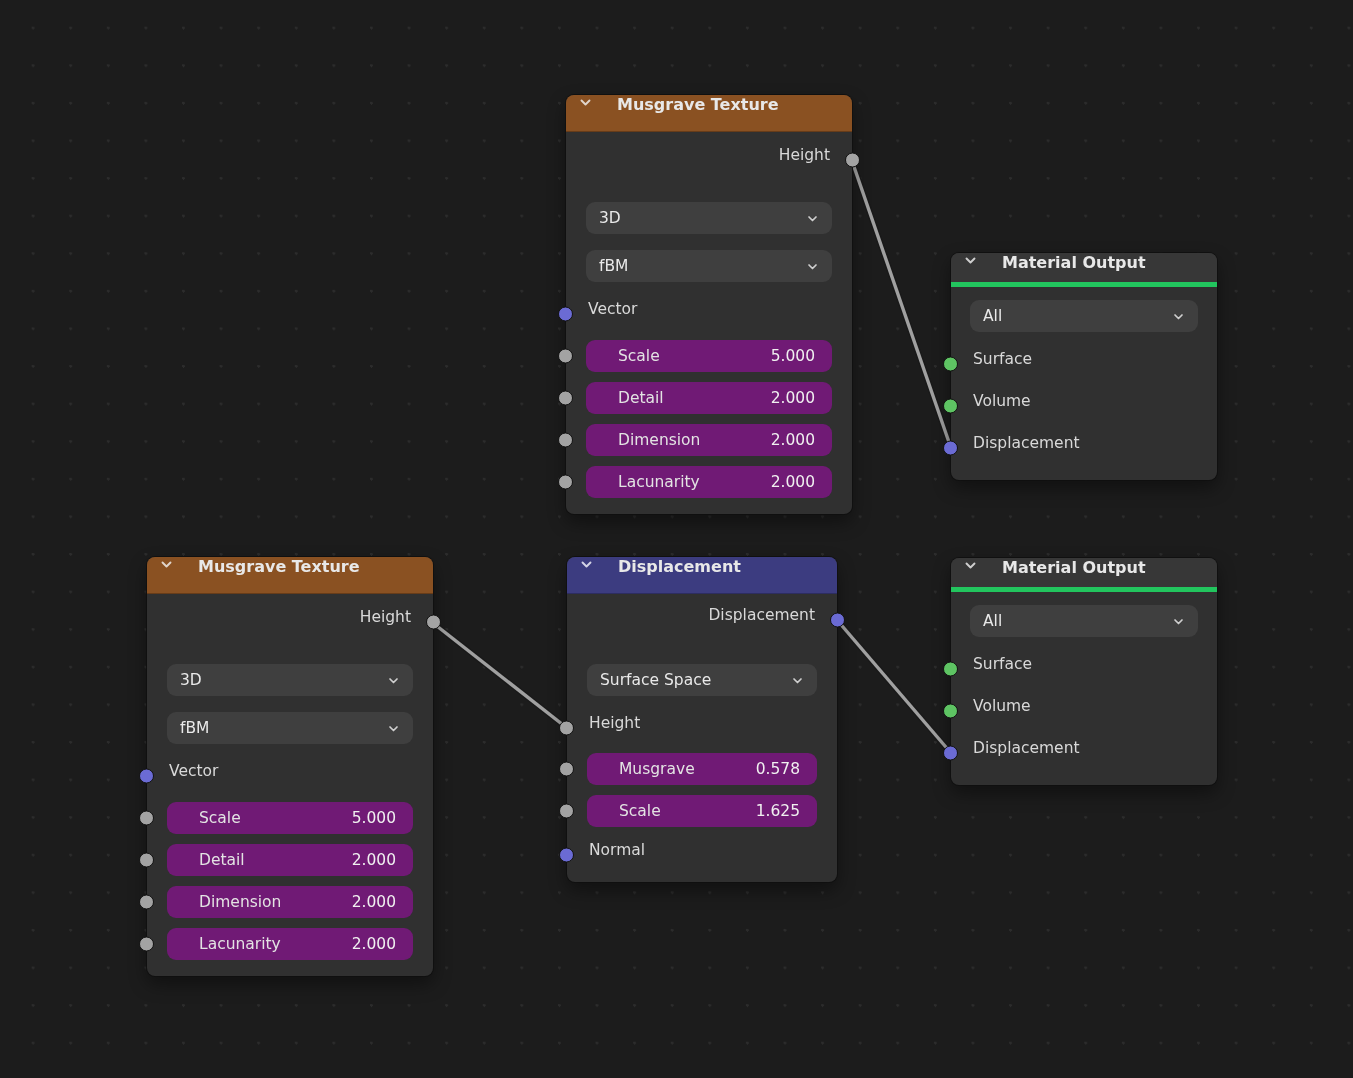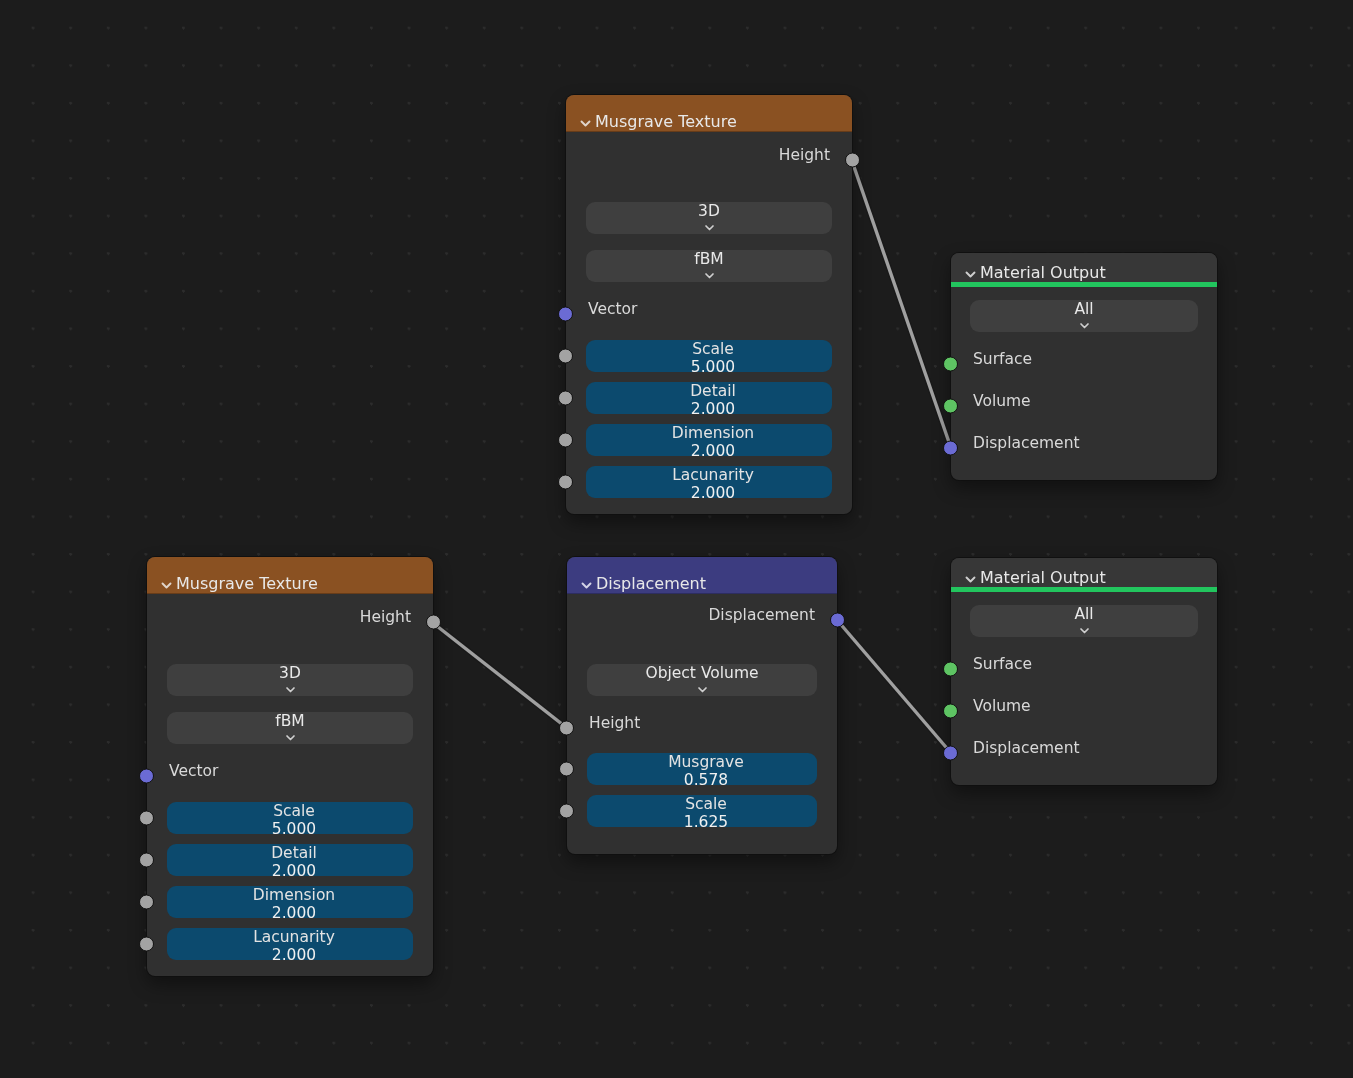--- a/index.html
+++ b/index.html
@@ -15,24 +15,24 @@
     background-size:37.6px 37.6px;
   }
   .wires{ position:absolute; left:0; top:0; z-index:1; }
   .node{
     position:absolute; z-index:2;
     background:#303030;
     border-radius:8px;
     box-shadow:0 0 0 1px rgba(15,15,15,.85), 0 8px 18px rgba(0,0,0,.42);
   }
   .node-header{
-    display:flex; align-items:flex-end; gap:2px;
+    display:flex; align-items:flex-start; gap:24px;
     height:37px; padding:0 12px;
     border-radius:8px 8px 0 0;
-    color:#e8e8e8; font-size:16px;
+    color:#e8e8e8; font-size:16px;font-weight:bold;
   }
   .node-header.h-musgrave{ background:#8a5122; border-bottom:1px solid rgba(0,0,0,.25); }
   .node-header.h-displacement{ background:#3c3c80; border-bottom:1px solid rgba(0,0,0,.25); }
   .node-header.h-output{ background:#373737; height:34px; border-bottom:5px solid #22c55e; }
   .chev{ display:flex; align-items:center; flex:0 0 auto; }
   .node-title{ white-space:nowrap; }
 
   .spacer-14{height:14px;} .spacer-28{height:28px;} .spacer-16{height:16px;}
   .spacer-18{height:18px;} .spacer-12{height:12px;}
   .spacer-30{height:30px;} .spacer-11{height:11px;} .spacer-13{height:13px;}
@@ -50,24 +50,24 @@
   }
   .socket.in{ left:-8px; }
   .socket.outp{ right:-8px; }
   .sock-gray{ background:#a3a3a3; }
   .sock-purple{ background:#6b6bd4; }
   .sock-green{ background:#5ec463; }
 
   .widget{
     position:relative; height:32px; margin:0 20px;
     border-radius:9px; display:flex; align-items:center;
-    color:#e9e9e9; font-size:15.5px; cursor:pointer;flex-direction:column;
+    color:#e9e9e9; font-size:15.5px; cursor:pointer;
   }
   .dropdown{ background:#3f3f3f; justify-content:space-between; padding:0 13px; }
-  .slider{ background:#0c4a6e; padding:0 24px 0 32px; }
+  .slider{ background:#701a75; padding:0 17px 0 32px; }
   .slider .s-label{ flex:1; color:#e3e3e3; }
   .slider .s-value{ color:#f0f0f0; }
   .mo .widget{ margin:0 19px; }
 </style>
 </head>
 <body>
 
 <div class="canvas">
 
   <svg class="wires" width="1353" height="1078">
@@ -252,21 +252,21 @@
       </span>
       <span class="node-title">Displacement</span>
     </div>
     <div class="spacer-12"></div>
     <div class="row out">
       <span>Displacement</span>
       <span class="socket outp sock-purple"></span>
     </div>
     <div class="spacer-30"></div>
     <div class="widget dropdown">
-      <span>Object Volume</span>
+      <span>Surface Space</span>
       <span class="chev">
         <svg width="13" height="13" viewBox="0 0 13 13">
             <path d="M3 5 L6.5 8.5 L10 5" fill="none" stroke="#cfcfcf" stroke-width="1.7" stroke-linecap="round" stroke-linejoin="round"></path>
           </svg>
       </span>
     </div>
     <div class="spacer-18"></div>
     <div class="row">
       <span class="socket in sock-gray"></span>
       <span>Height</span>
@@ -276,20 +276,24 @@
       <span class="socket in sock-gray" style="left:-28px;"></span>
       <span class="s-label">Musgrave</span>
       <span class="s-value">0.578</span>
     </div>
     <div class="widget slider">
       <span class="socket in sock-gray" style="left:-28px;"></span>
       <span class="s-label">Scale</span>
       <span class="s-value">1.625</span>
     </div>
     <div class="spacer-14"></div>
+    <div class="row">
+      <span class="socket in sock-purple"></span>
+      <span>Normal</span>
+    </div>
     <div class="spacer-13"></div>
   </div>
 
   <div class="node mo" style="left:951px; top:558px; width:266px;">
     <div class="node-header h-output">
       <span class="chev">
         <svg width="15" height="15" viewBox="0 0 15 15">
             <path d="M3.5 5.5 L7.5 9.5 L11.5 5.5" fill="none" stroke="#cfcfcf" stroke-width="1.9" stroke-linecap="round" stroke-linejoin="round"></path>
           </svg>
       </span>

